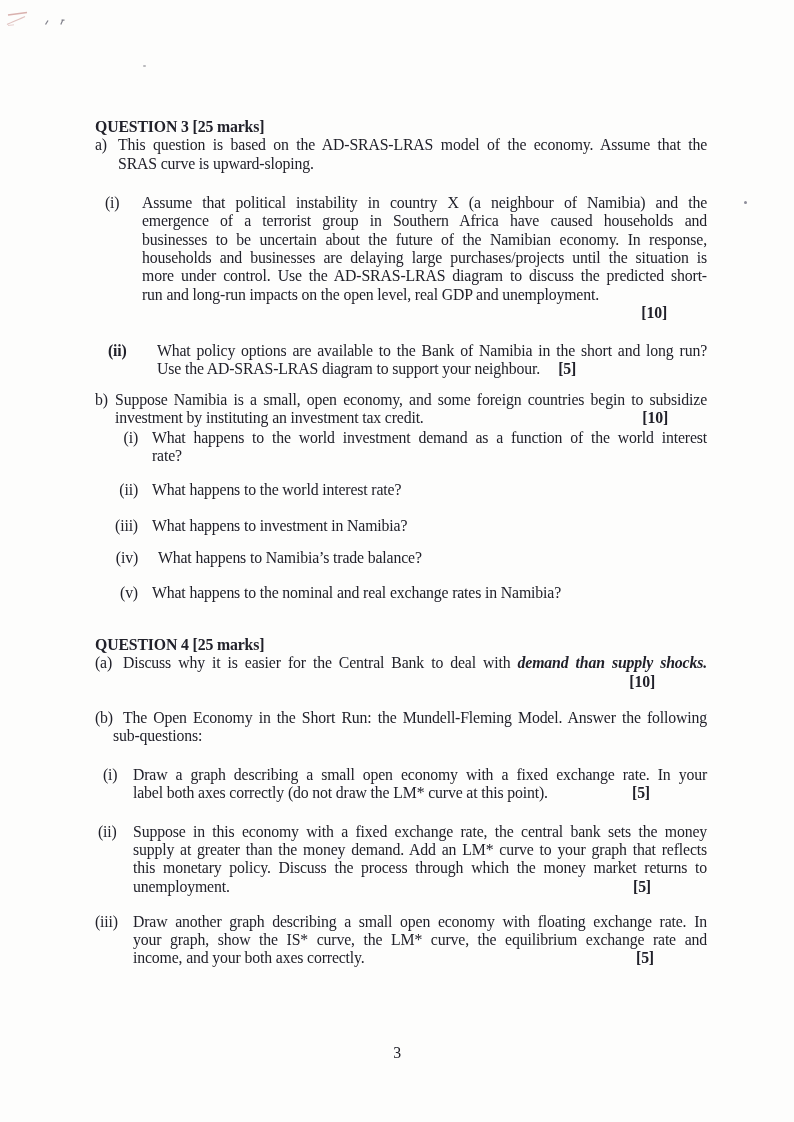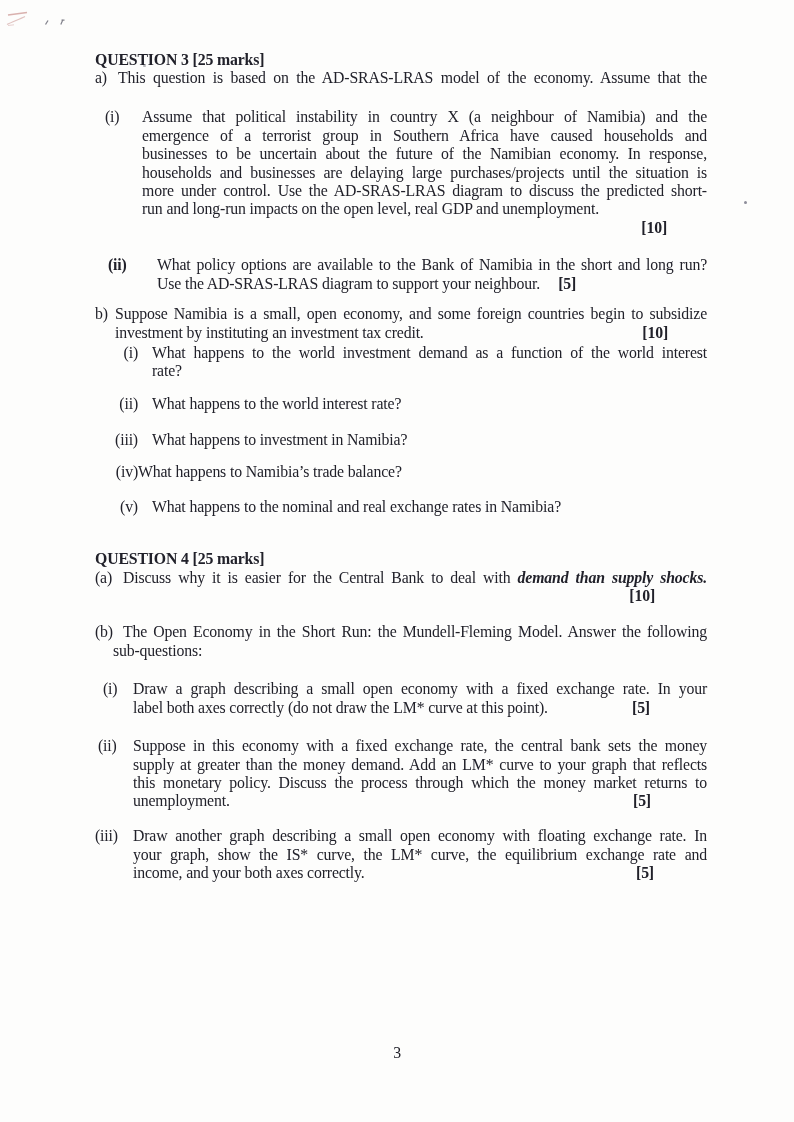--- a/index.html
+++ b/index.html
@@ -52,28 +52,29 @@
     <path d="M3 16.5 C8 14, 16 11, 21 8.5" stroke="#d4aaa6" stroke-width="1.2" fill="none" opacity="0.7"></path>
     <path d="M4 17.5 L10 16.8" stroke="#d8b3b0" stroke-width="1" fill="none" opacity="0.6"></path>
     <path d="M44 12.5 L41.5 16.5" stroke="#73737e" stroke-width="1.3" fill="none" opacity="0.9"></path>
     <path d="M59 11.5 L56.8 16.5 M57.5 12.2 L60.5 12.2" stroke="#73737e" stroke-width="1.2" fill="none" opacity="0.9"></path>
   </svg>
   <div class="speck1"></div>
   <div class="speck2"></div>
 
   <div class="content">
 
-    <div class="h" style="padding-top:51px;">
+    <div class="h" style="padding-top:118px;">
       <span>QUESTION 3 [25 marks]</span>
     </div>
 
     <div class="row">
       <div class="lbl" style="width:23px;">a)</div>
       <div class="txt" style="flex-basis:589px;">
         <div class="ln jl">This question is based on the AD-SRAS-LRAS model of the economy. Assume that the</div>
+        <div class="ln">SRAS curve is upward-sloping.</div>
       </div>
     </div>
 
     <div class="row mt-q3i" style="margin-left:10px;">
       <div class="lbl" style="width:37px;">(i)</div>
       <div class="txt">
         <div class="ln jl">Assume that political instability in country X (a neighbour of Namibia) and the</div>
         <div class="ln jl">emergence of a terrorist group in Southern Africa have caused households and</div>
         <div class="ln jl">businesses to be uncertain about the future of the Namibian economy. In response,</div>
         <div class="ln jl">households and businesses are delaying large purchases/projects until the situation is</div>
@@ -120,21 +121,21 @@
     </div>
 
     <div class="row mt-bit3">
       <div class="lbl lbl-r" style="width:43px; margin-right:14px;">(iii)</div>
       <div class="txt">
         <div class="ln">What happens to investment in Namibia?</div>
       </div>
     </div>
 
     <div class="row mt-bit4">
-      <div class="lbl lbl-r" style="width:43px; margin-right:0;">(iv)</div>
+      <div class="lbl lbl-r" style="width:43px; margin-right:20px;">(iv)</div>
       <div class="txt">
         <div class="ln">What happens to Namibia’s trade balance?</div>
       </div>
     </div>
 
     <div class="row mt-bit5">
       <div class="lbl lbl-r" style="width:43px; margin-right:14px;">(v)</div>
       <div class="txt">
         <div class="ln">What happens to the nominal and real exchange rates in Namibia?</div>
       </div>

